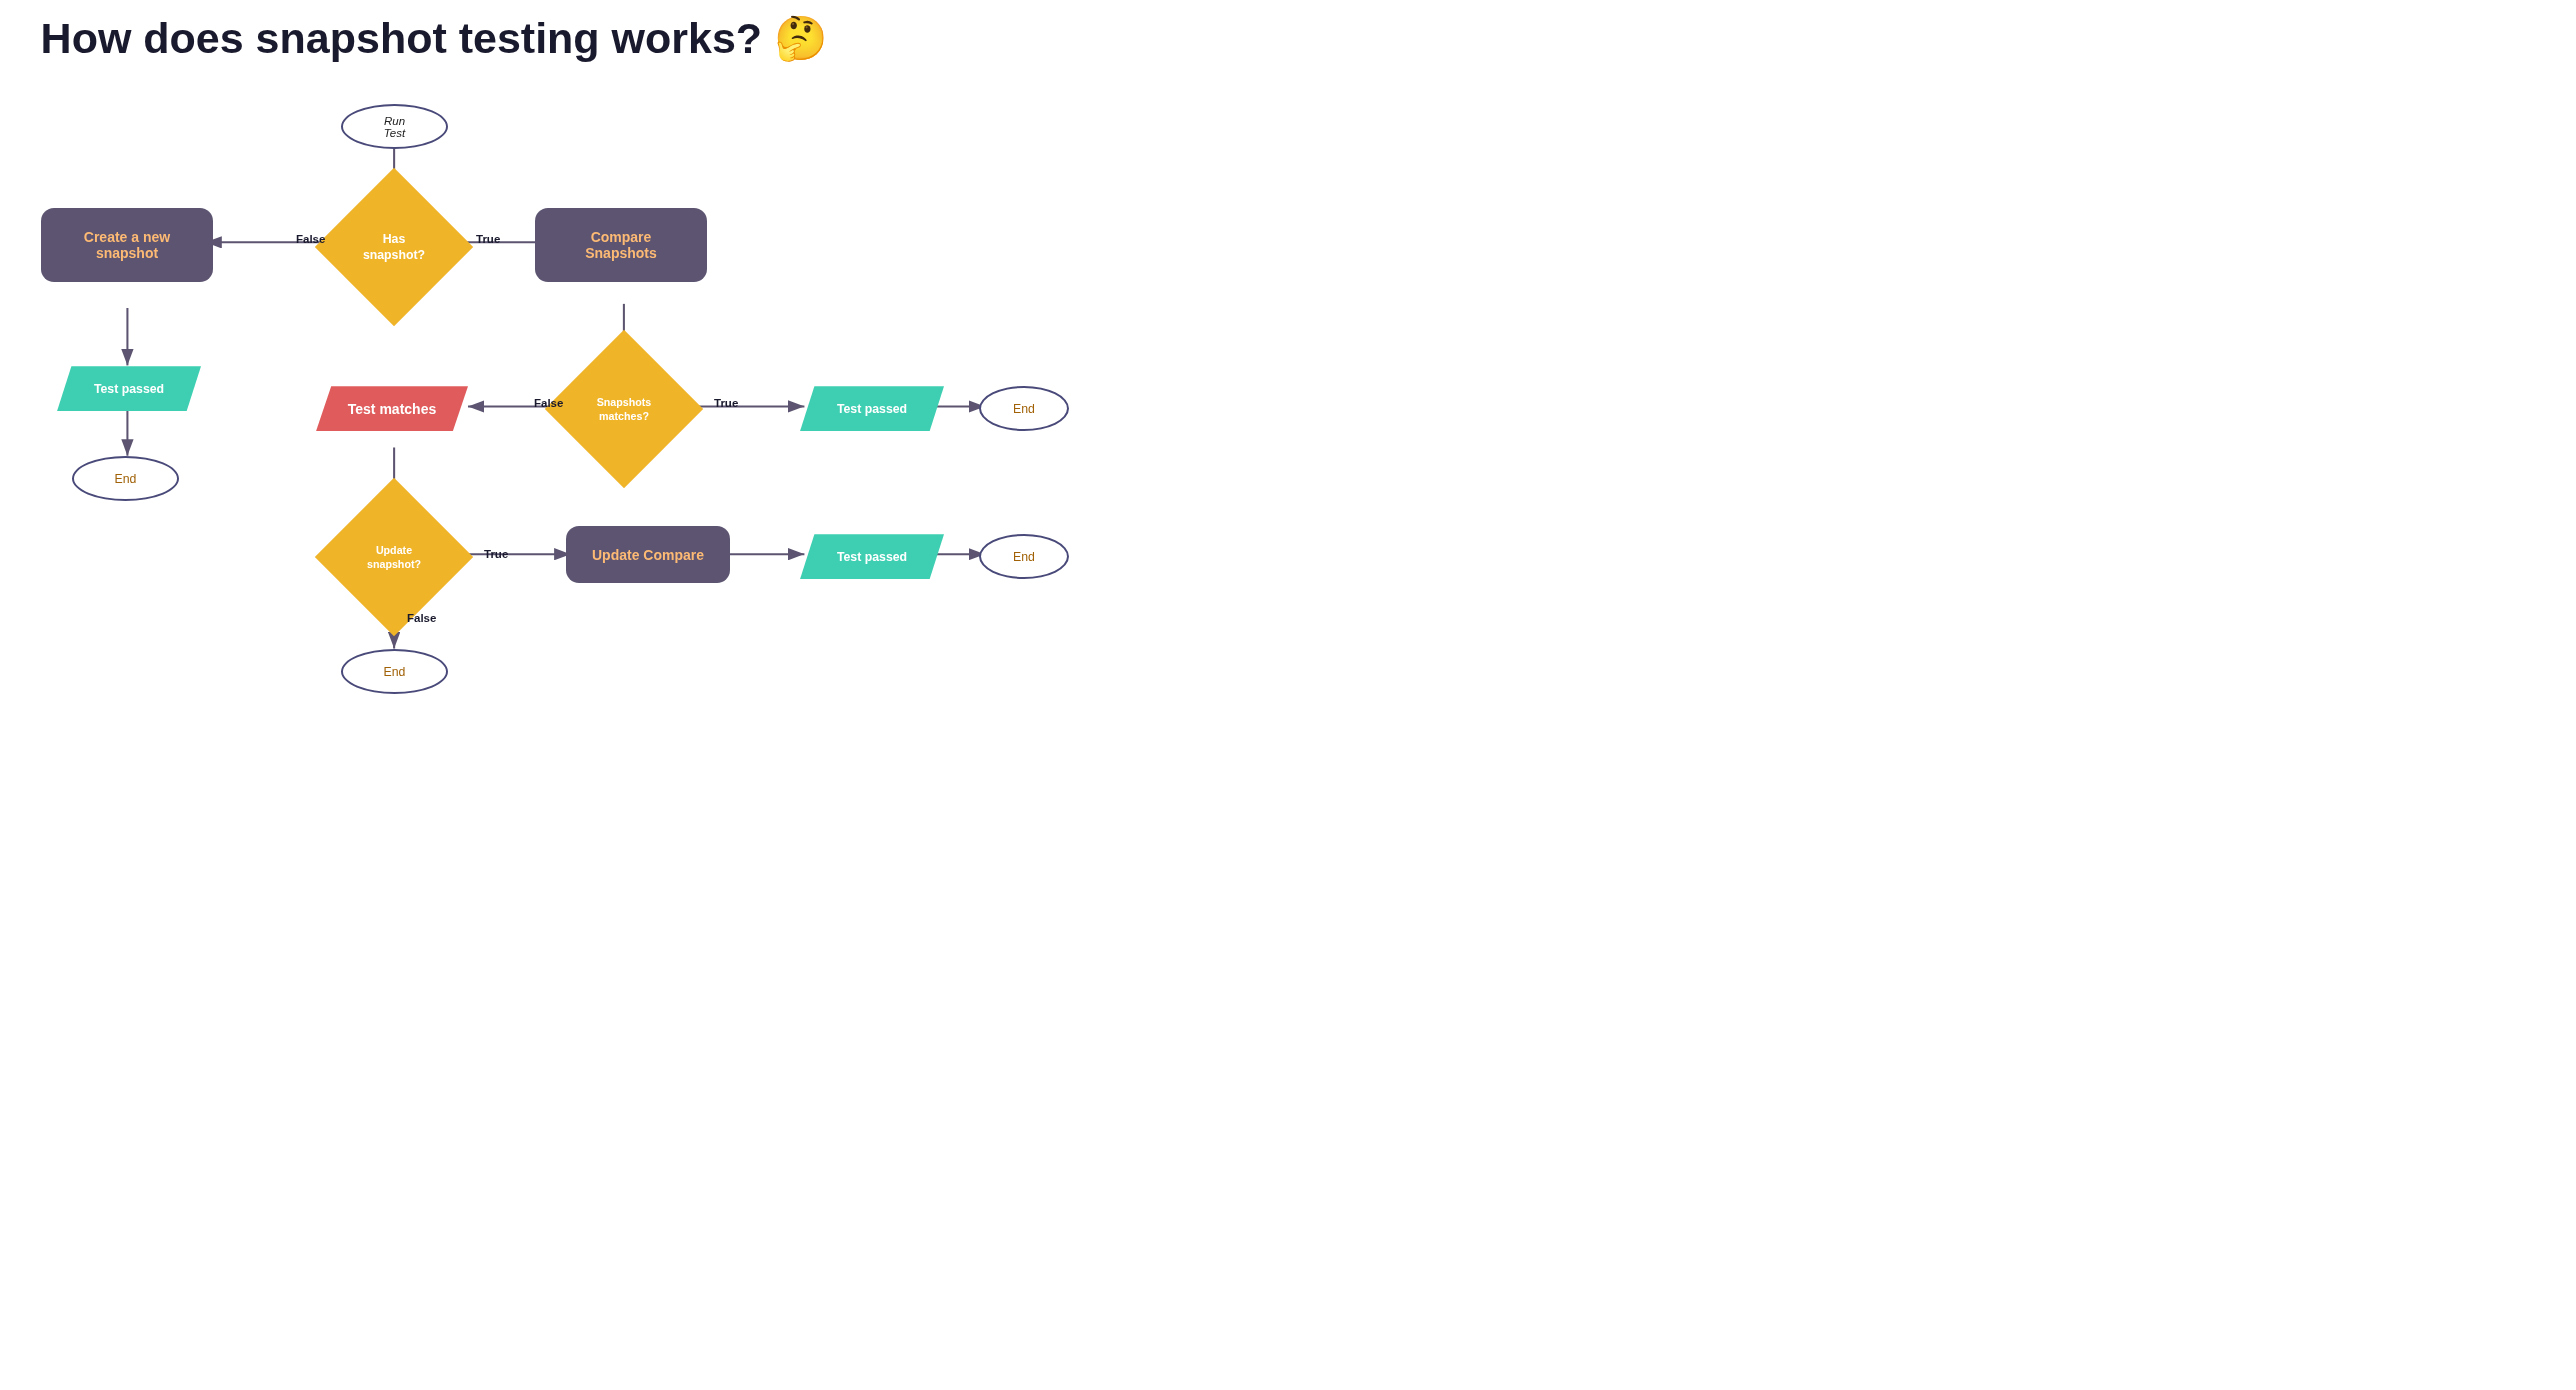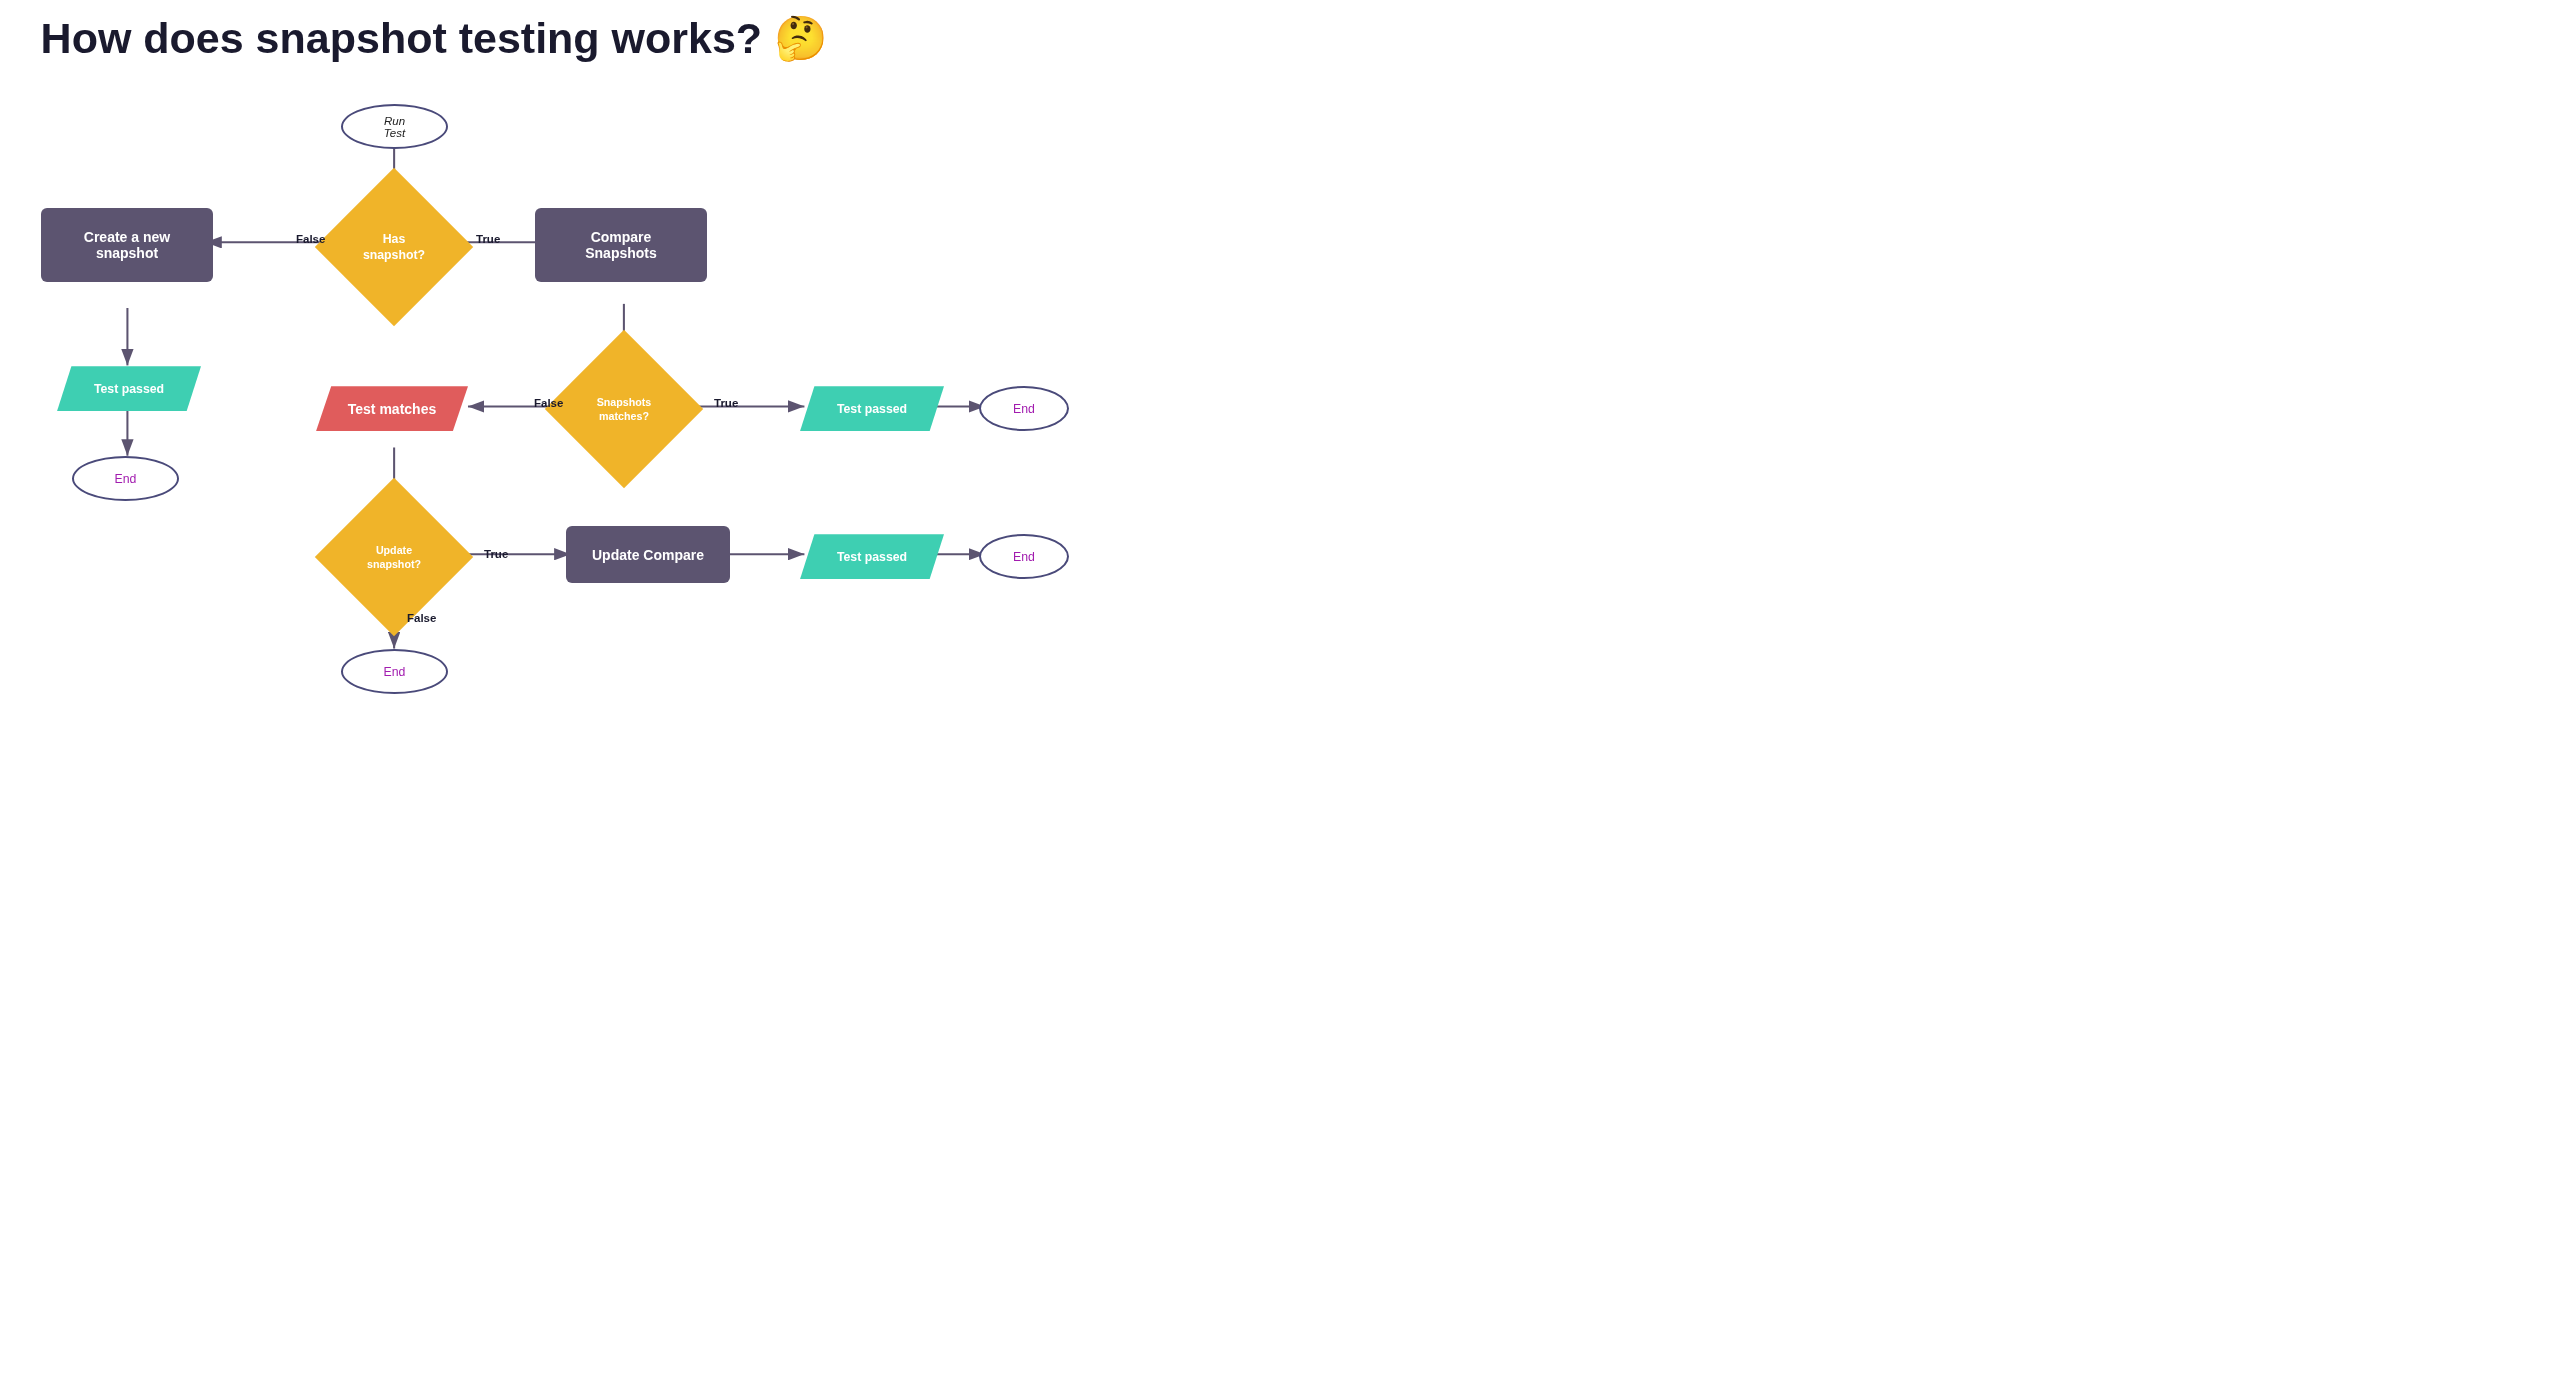--- a/index.html
+++ b/index.html
@@ -31,24 +31,24 @@
     .node {
       position: absolute;
       display: flex;
       align-items: center;
       justify-content: center;
       text-align: center;
     }
 
     .rect-purple {
       background: #5c5470;
-      color: #ffffff;
+      color: #fdba74;
       font-size: 14px;
       font-weight: 600;
-      border-radius: 6px;
+      border-radius: 13px;
     }
 
     .diamond {
       background: #f0b429;
       color: #fff;
       font-size: 12.3px;
       font-weight: 600;
       transform: rotate(45deg);
     }
     .diamond .diamond-text {
@@ -73,21 +73,21 @@
       color: #fff;
       font-size: 14px;
       font-weight: 600;
       clip-path: polygon(10% 0%, 100% 0%, 90% 100%, 0% 100%);
     }
 
     .ellipse {
       background: #fff;
       border: 2.1px solid #4a4a7a;
       border-radius: 50%;
-      color: #a21caf;
+      color: #a16207;
       font-size: 12.3px;
       font-weight: 500;
     }
 
     .ellipse-run {
       background: #fff;
       border: 2.1px solid #4a4a7a;
       border-radius: 50%;
       color: #222;
       font-size: 11.5px;

